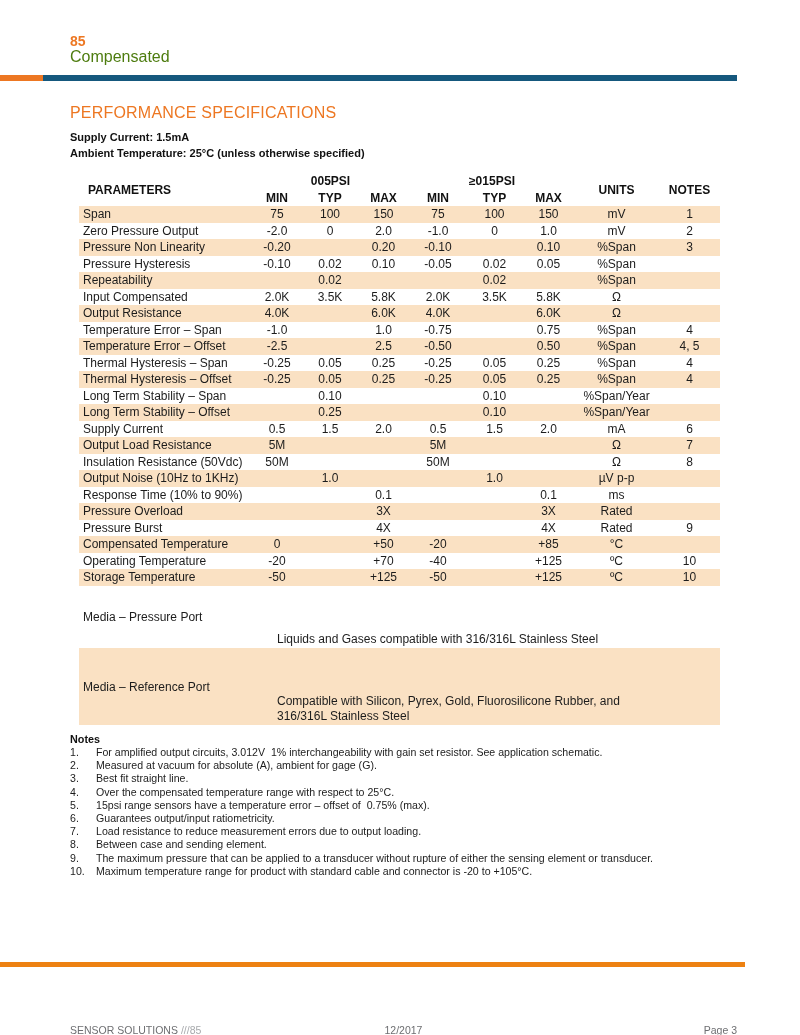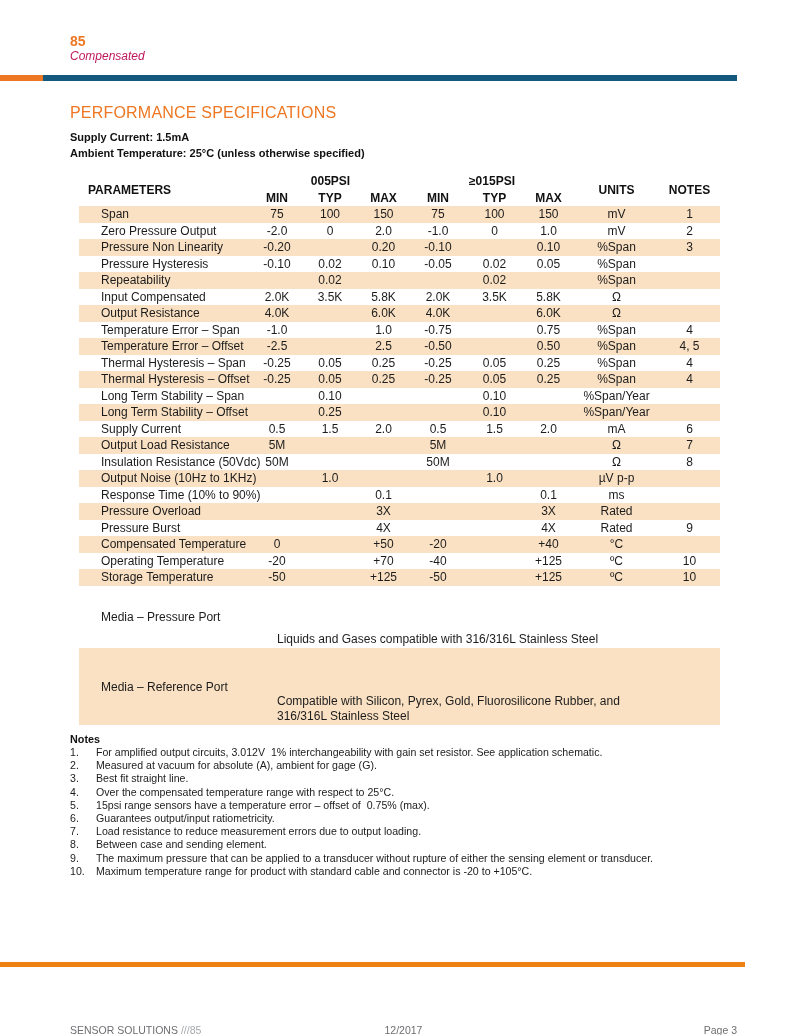--- a/index.html
+++ b/index.html
@@ -9,21 +9,21 @@
     color:#1c1c1c;
     position:relative;
     height:1035px;
     overflow:hidden;
   }
   .page { position:relative; width:800px; height:1035px; }
 
   
   .doc-header { padding:33px 0 0 70px; }
   .model-number { font-size:14px; font-weight:bold; color:#ED7722; line-height:16px; }
-  .variant-label { font-size:12px; color:#be185d; line-height:15px;font-style:italic; }
+  .variant-label { font-size:16px; color:#4d7c0f; line-height:15px; }
 
   .top-band { display:flex; width:737px; height:6px; margin-top:11px; }
   .top-band .seg-orange { width:43px; background:#ED7722; }
   .top-band .seg-blue  { flex:1; background:#15587D; }
 
   
   .section-title {
     margin:23px 0 0 70px;
     font-size:16px;
     color:#ED7722;
@@ -37,21 +37,21 @@
     margin:13px 0 0 79px;
     width:641px;
     border-collapse:collapse;
     table-layout:fixed;
     font-size:12px;
   }
   table.spec th { font-weight:bold; color:#111; vertical-align:middle; padding:0; }
   table.spec thead tr { height:16.5px; }
   table.spec th.param-h { text-align:left; padding-left:9px; }
   table.spec td { height:16.5px; padding:0; vertical-align:middle; }
-  table.spec td.param { text-align:left; padding-left:22px; white-space:nowrap; }
+  table.spec td.param { text-align:left; padding-left:4px; white-space:nowrap; }
   table.spec td.val { text-align:center; white-space:nowrap; }
   table.spec tr.shaded td { background:#FAE1C3; }
   table.spec td.media-span { text-align:left; padding-left:10px; }
   table.spec td.media-span .wrap { max-width:420px; line-height:14.5px; padding:2px 16px;margin-top:44px; }
 
   
   .notes-block { margin:7px 0 0 70px; width:670px; }
   .notes-heading { font-size:10.8px; font-weight:bold; color:#111; line-height:14px; }
   .note-row { display:grid; grid-template-columns:26px 1fr; font-size:10.6px; line-height:13.2px; color:#1c1c1c; }
 
@@ -336,21 +336,21 @@
           <td class="val">Rated</td>
           <td class="val">9</td>
         </tr>
         <tr class="shaded">
           <td class="param">Compensated Temperature</td>
           <td class="val">0</td>
           <td class="val"></td>
           <td class="val">+50</td>
           <td class="val">-20</td>
           <td class="val"></td>
-          <td class="val">+40</td>
+          <td class="val">+85</td>
           <td class="val">°C</td>
           <td class="val"></td>
         </tr>
         <tr>
           <td class="param">Operating Temperature</td>
           <td class="val">-20</td>
           <td class="val"></td>
           <td class="val">+70</td>
           <td class="val">-40</td>
           <td class="val"></td>

